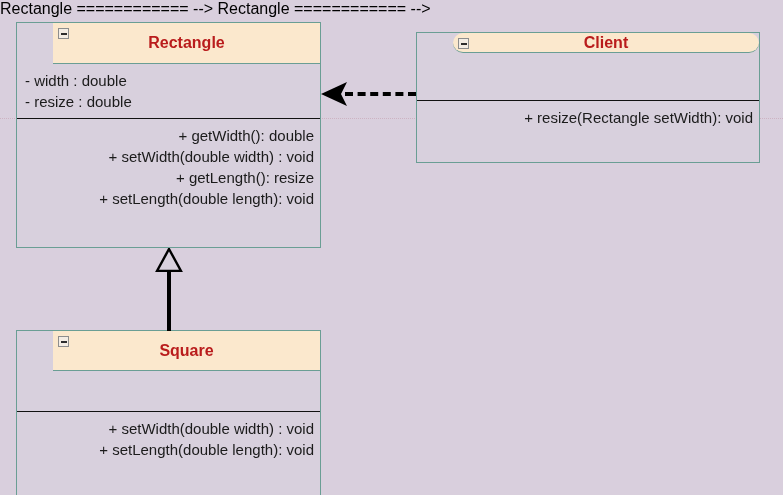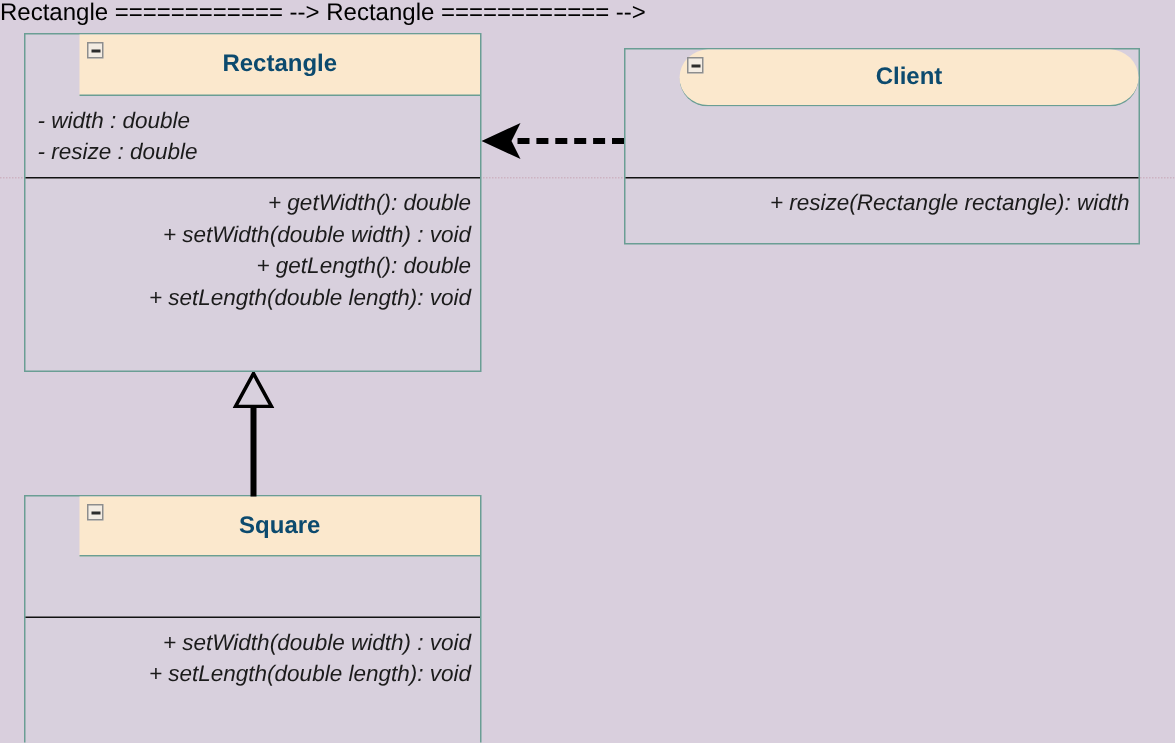--- a/index.html
+++ b/index.html
@@ -34,21 +34,21 @@
     box-sizing: border-box;
     border: 1px solid #6a9e94;
     background: #d8d0dd;
   }
   .uml-header {
     position: relative;
     box-sizing: border-box;
     background: #fbe8cd;
     border-bottom: 1px solid #6a9e94;
     text-align: center;
-    color: #0c4a6e;
+    color: #b91c1c;
     font-weight: bold;
     font-size: 16px;
     display: flex;
     align-items: center;
     justify-content: center;
     margin-left: 36px;
   }
   .collapse-icon {
     position: absolute;
     left: 5px;
@@ -68,21 +68,20 @@
     height: 2px;
     background: #2c2c2c;
   }
 
   .uml-compartment {
     box-sizing: border-box;
     padding: 6px 6px 6px 8px;
     color: #1b1b1b;
     font-size: 15px;
     line-height: 21px;
-    font-style: italic;
   }
   .uml-compartment.divider-top {
     border-top: 1px solid #111111;
     text-align: right;
   }
   .uml-compartment .member {
     white-space: pre;
   }
   .uml-compartment.empty {
     padding: 0;
@@ -122,36 +121,36 @@
         </span>
       <span>Rectangle</span>
     </div>
     <div class="uml-compartment" style="height:54px;">
       <div class="member">- width : double</div>
       <div class="member">- resize : double</div>
     </div>
     <div class="uml-compartment divider-top">
       <div class="member">+ getWidth(): double</div>
       <div class="member">+ setWidth(double width) : void</div>
-      <div class="member">+ getLength(): double</div>
+      <div class="member">+ getLength(): resize</div>
       <div class="member">+ setLength(double length): void</div>
     </div>
   </div>
 
   
   <div class="uml-class" style="left:416px; top:32px; width:344px; height:131px;">
-    <div class="uml-header" style="height:38px;border-radius:19px;">
+    <div class="uml-header" style="height:20px;border-radius:19px;">
       <span class="collapse-icon">
           <i></i>
         </span>
       <span>Client</span>
     </div>
     <div class="uml-compartment empty" style="height:47px;"></div>
     <div class="uml-compartment divider-top">
-      <div class="member">+ resize(Rectangle rectangle): width</div>
+      <div class="member">+ resize(Rectangle setWidth): void</div>
     </div>
   </div>
 
   
   <div class="uml-class" style="left:16px; top:330px; width:305px; height:188px;">
     <div class="uml-header" style="height:40px;">
       <span class="collapse-icon">
           <i></i>
         </span>
       <span>Square</span>

